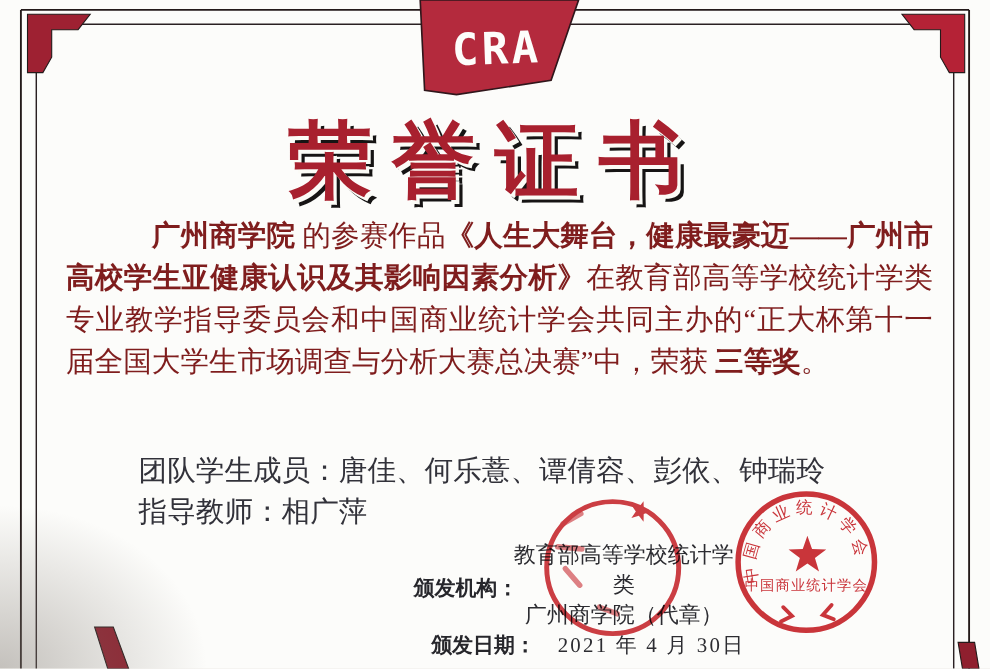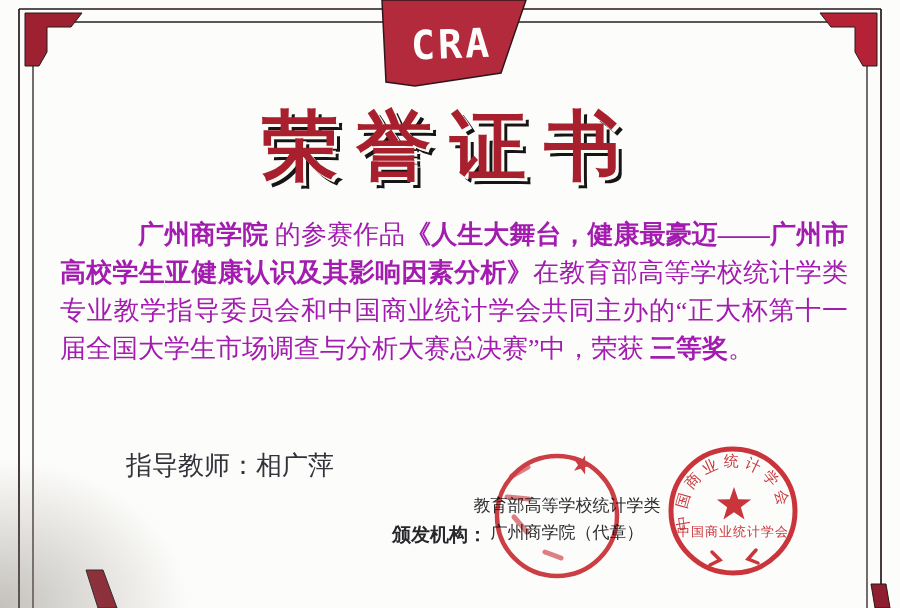--- a/index.html
+++ b/index.html
@@ -18,39 +18,39 @@
   }
   
   .title{
     position:absolute; left:0; top:96px; width:900px; margin:0;
     text-align:center; font-size:76px; font-weight:bold;
     color:#a8202e; letter-spacing:18px; box-sizing:border-box;
     text-shadow:3px 3px 0 #fbfbf6, 6px 6px 0 #161414;
   }
   
   .body-text{
-    position:absolute; left:60px; top:216px; width:788px; margin:0;
-    font-size:26px; line-height:38px; color:#a21caf;
+    position:absolute; left:60px; top:196px; width:788px; margin:0;
+    font-size:26px; line-height:38px; color:#7f1d1d;
     text-align:justify; text-indent:78px;
   }
   .seg.bold{font-weight:bold;}
   .team-line,.advisor-line{
     position:absolute; left:126px; margin:0;
     font-size:26px; color:#32323a; white-space:nowrap;
   }
   .team-line{top:410px;}
   .advisor-line{top:448px;}
   
   .issuer-label,.date-label{
     position:absolute; font-size:19px; font-weight:bold; color:#26262b; white-space:nowrap;
   }
-  .issuer-label{left:392px; top:522px;}
+  .issuer-label{left:376px; top:522px;}
   .issuer-org{
     position:absolute; left:460px; top:492px; width:214px;
-    text-align:center; font-size:17px; line-height:27px; color:#2c2c31;
+    text-align:center; font-size:20px; line-height:27px; color:#2c2c31;
   }
   .date-row{position:absolute; left:392px; top:574px; white-space:nowrap;}
   .date-label-inline{font-size:19px; font-weight:bold; color:#26262b;}
   .date-value{font-size:19px; color:#2c2c31; margin-left:16px; letter-spacing:2px;}
   
   .seals{position:absolute;left:0;top:0;width:900px;height:608px;
          mix-blend-mode:multiply; pointer-events:none;}
   .seal-text{font-family:"Liberation Serif", serif;}
   
   .shade-bl{
@@ -86,26 +86,31 @@
 
   <svg class="banner-svg" viewBox="0 0 900 110">
     <path d="M382,0 L526,0 L501,73 L415,86 L386,82 Z" fill="#b42a3d" stroke="#30161b" stroke-width="1.5"></path>
     <text class="banner-logo" x="452" y="58" text-anchor="middle" transform="rotate(-2 452 58)">CRA</text>
   </svg>
 
   <h1 class="title">荣誉证书</h1>
 
   <p class="body-text"><span class="seg bold">广州商学院</span><span class="seg"> 的参赛作品</span><span class="seg bold">《人生大舞台，健康最豪迈——广州市高校学生亚健康认识及其影响因素分析》</span><span class="seg">在教育部高等学校统计学类专业教学指导委员会和中国商业统计学会共同主办的“正大杯第十一届全国大学生市场调查与分析大赛总决赛”中，荣获 </span><span class="seg bold">三等奖</span><span class="seg">。</span></p>
 
+  <p class="team-line">团队学生成员：唐佳、何乐薏、谭倩容、彭依、钟瑞玲</p>
   <p class="advisor-line">指导教师：相广萍</p>
 
   <span class="issuer-label">颁发机构：</span>
   <div class="issuer-org">
     <div>教育部高等学校统计学类</div>
     <div>广州商学院（代章）</div>
+  </div>
+  <div class="date-row">
+    <span class="date-label-inline">颁发日期：</span>
+    <span class="date-value">2021 年 4 月 30日</span>
   </div>
 
   <svg class="seals" viewBox="0 0 900 608">
 
     <g opacity="0.88">
       <circle cx="557" cy="516" r="60" fill="none" stroke="#c8242b" stroke-width="4.5"></circle>
       <path transform="translate(582,465) scale(0.55) rotate(18)" d="M0,-18 L4.23,-5.83 L17.12,-5.56 L6.85,2.22 L10.58,14.56 L0,7.2 L-10.58,14.56 L-6.85,2.22 L-17.12,-5.56 L-4.23,-5.83 Z" fill="#c8242b"></path>
       <g stroke="#c8242b" stroke-width="5" stroke-linecap="round" opacity="0.65" fill="none">
         <path d="M512,476 l16,-9"></path>
         <path d="M507,497 l22,2"></path>

